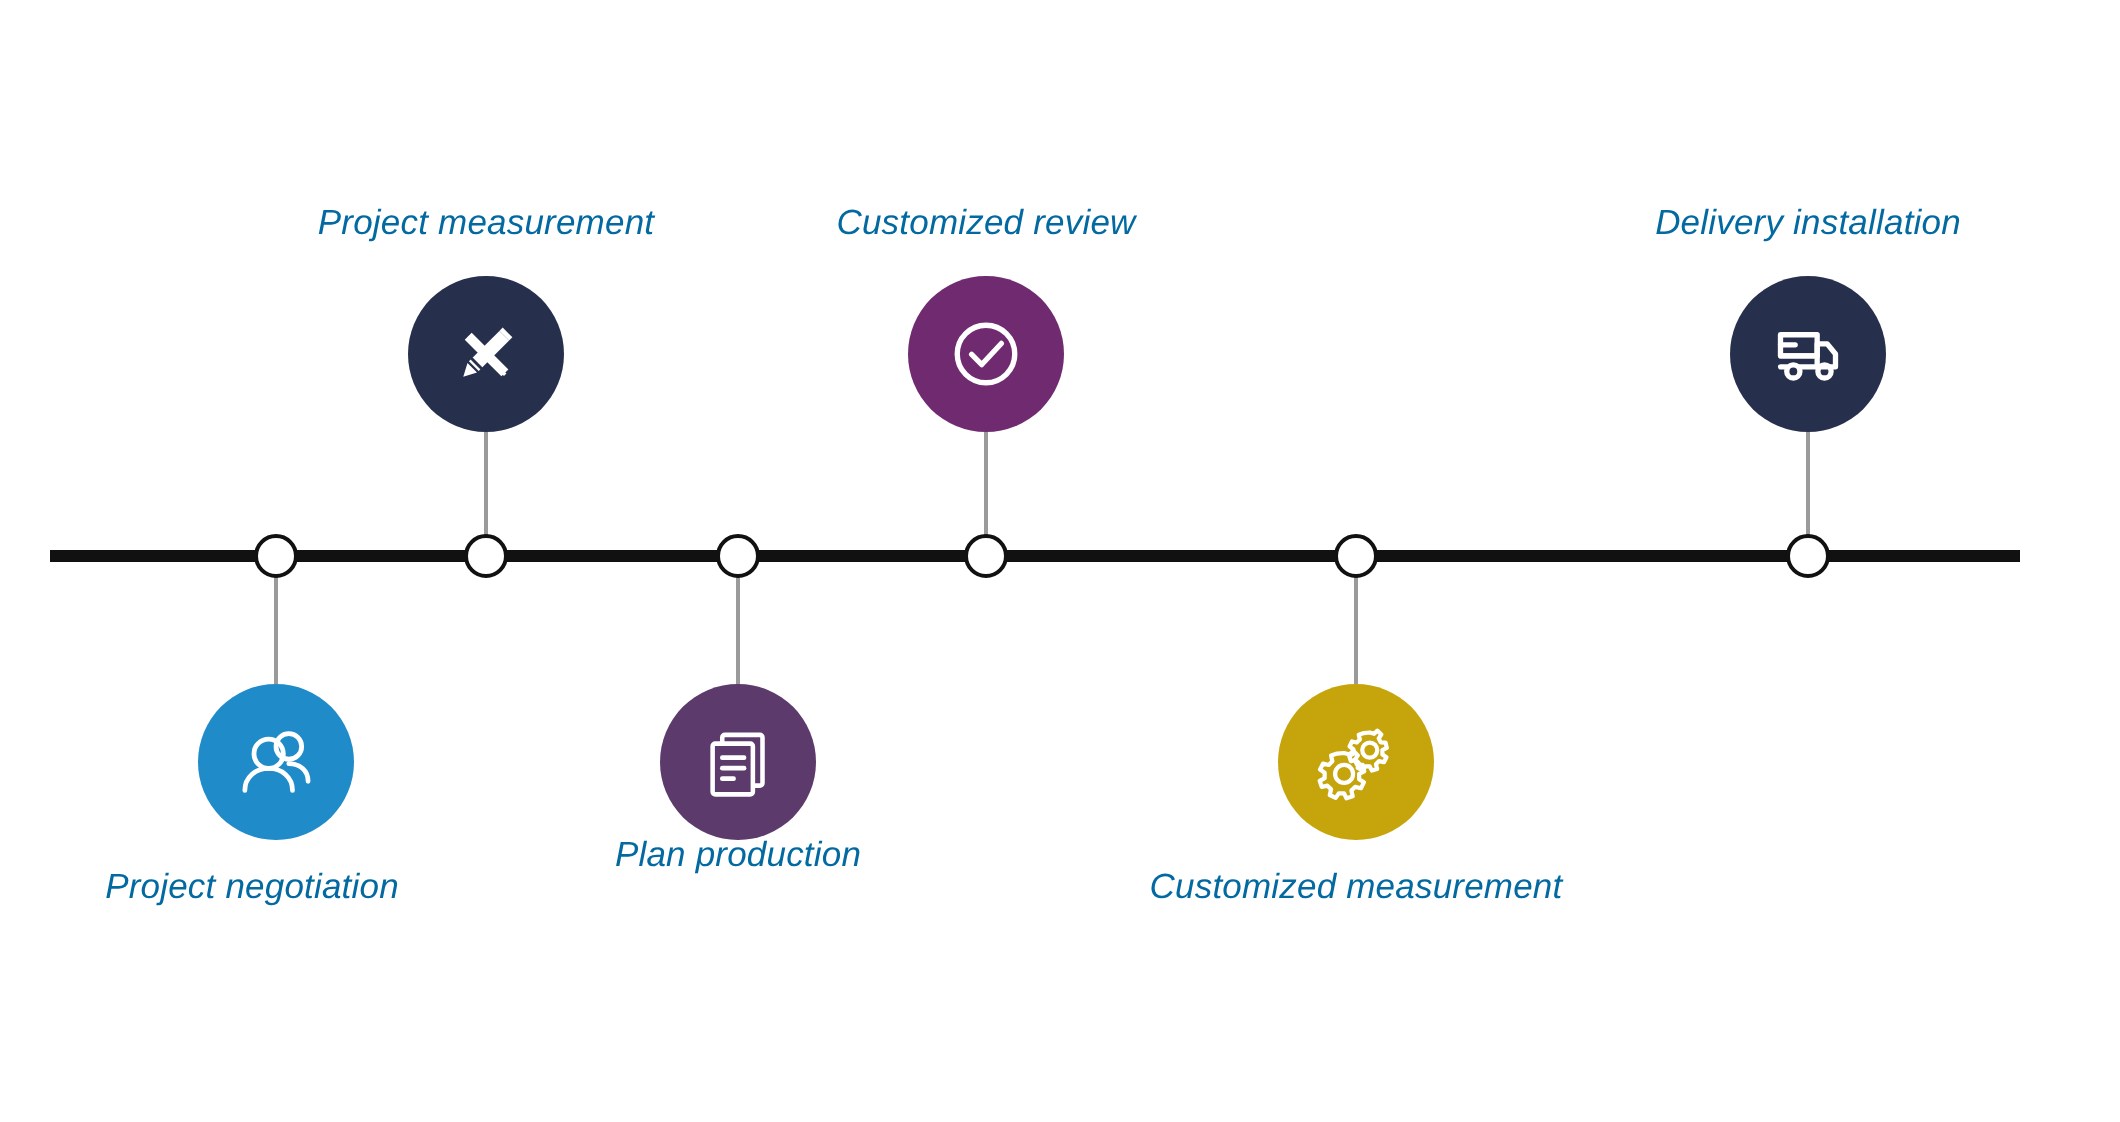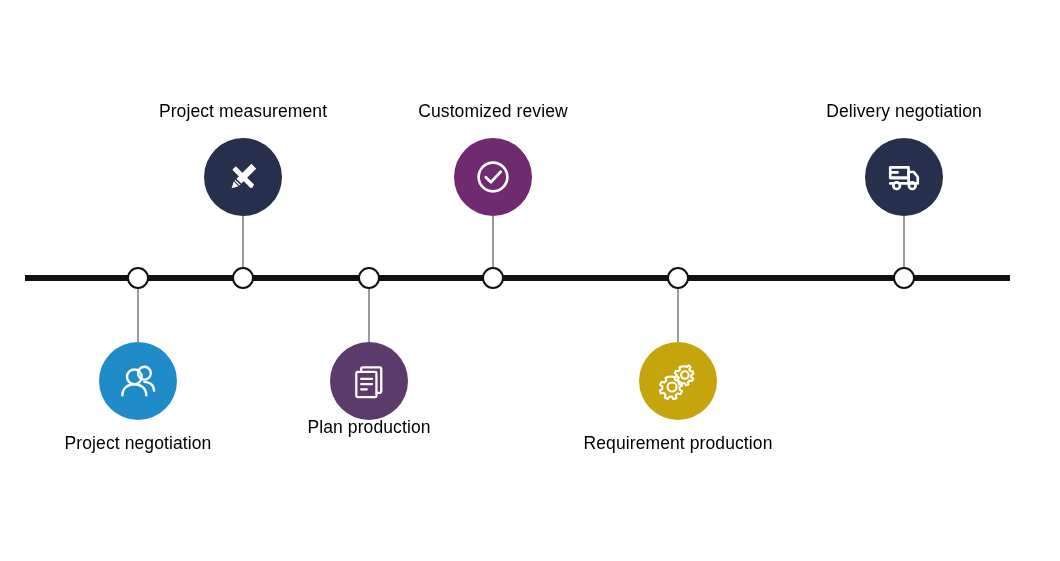--- a/index.html
+++ b/index.html
@@ -67,23 +67,24 @@
   .bubble svg {
     display: block;
   }
 
   
   .caption {
     position: absolute;
     transform: translateX(-50%);
     white-space: nowrap;
     font-size: 17.5px;
-    color: #000000;
+    color: #0369a1;
     letter-spacing: 0.1px;
     z-index: 5;
+    font-style: italic;
   }
 </style>
 </head>
 <body style="background: rgb(255, 255, 255);">
 
 <div id="stage">
 
   <div class="axis-line" style="left: 25px; width: 985px; top: 275px; height: 6px; background: rgb(17, 17, 17);"></div>
 
   <div id="stems-layer">
@@ -183,21 +184,21 @@
     </div>
   <div id="nodes-layer">
       <div class="node" style="left: 138px; top: 278px; background: rgb(255, 255, 255); border-color: rgb(17, 17, 17);"></div>
       <div class="node" style="left: 243px; top: 278px; background: rgb(255, 255, 255); border-color: rgb(17, 17, 17);"></div>
       <div class="node" style="left: 369px; top: 278px; background: rgb(255, 255, 255); border-color: rgb(17, 17, 17);"></div>
       <div class="node" style="left: 493px; top: 278px; background: rgb(255, 255, 255); border-color: rgb(17, 17, 17);"></div>
       <div class="node" style="left: 678px; top: 278px; background: rgb(255, 255, 255); border-color: rgb(17, 17, 17);"></div>
       <div class="node" style="left: 904px; top: 278px; background: rgb(255, 255, 255); border-color: rgb(17, 17, 17);"></div>
     </div>
   <div id="captions-layer">
-      <div class="caption" style="left: 138px; top: 433px;">Project negotiation</div>
+      <div class="caption" style="left: 126px; top: 433px;">Project negotiation</div>
       <div class="caption" style="left: 243px; top: 101px;">Project measurement</div>
       <div class="caption" style="left: 369px; top: 417px;">Plan production</div>
       <div class="caption" style="left: 493px; top: 101px;">Customized review</div>
-      <div class="caption" style="left: 678px; top: 433px;">Requirement production</div>
-      <div class="caption" style="left: 904px; top: 101px;">Delivery negotiation</div>
+      <div class="caption" style="left: 678px; top: 433px;">Customized measurement</div>
+      <div class="caption" style="left: 904px; top: 101px;">Delivery installation</div>
     </div>
 
 </div>
 
 </body></html>

